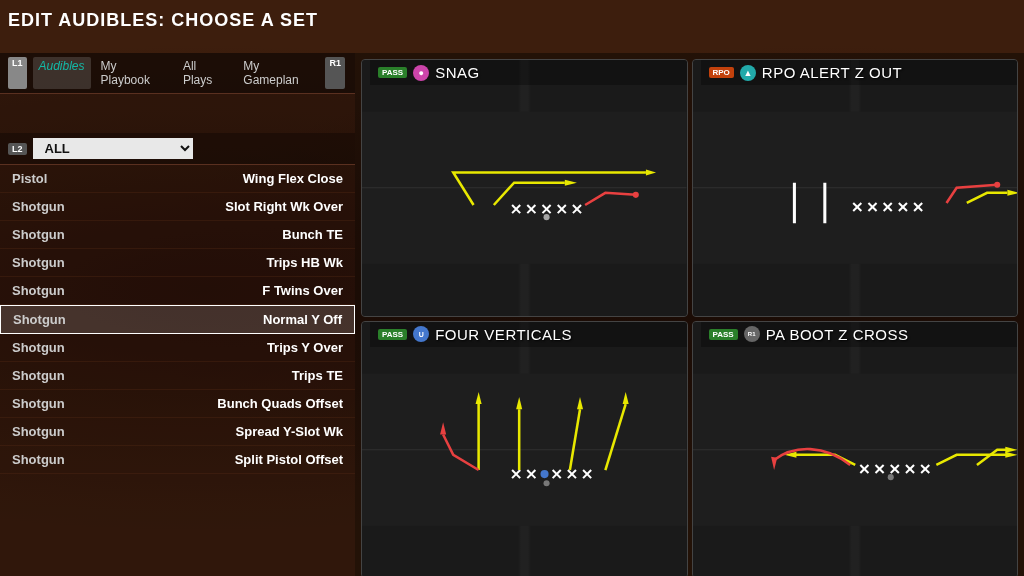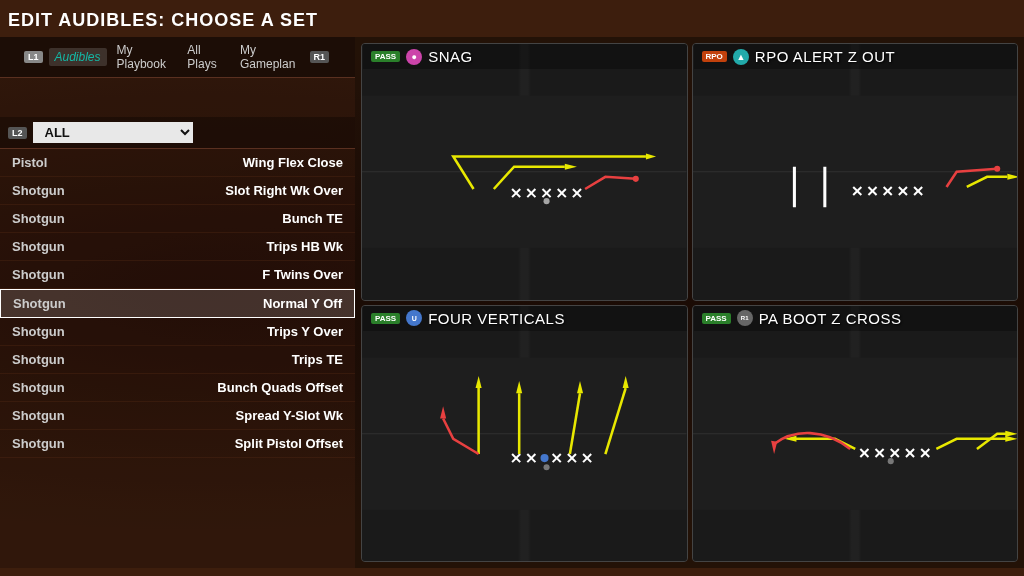--- a/index.html
+++ b/index.html
@@ -17,21 +17,21 @@
       inset: 0;
       background: 
         radial-gradient(ellipse at 20% 50%, #2a1008 0%, transparent 60%),
         radial-gradient(ellipse at 80% 50%, #2a1008 0%, transparent 60%),
         #3d1e0d;
     }
 
     .page-title {
       position: relative;
       z-index: 10;
-      padding: 10px 8px 6px 8px;
+      padding: 10px 8px 22px 8px;
       font-size: 18px;
       font-weight: bold;
       color: #fff;
       letter-spacing: 1px;
       text-transform: uppercase;
     }
 
     .main-layout {
       position: relative;
       z-index: 10;
@@ -43,23 +43,22 @@
     .left-panel {
       width: 355px;
       min-width: 355px;
       display: flex;
       flex-direction: column;
       background: rgba(20, 10, 5, 0.3);
     }
 
     .tabs-bar {
       display: flex;
-      align-items: center;
       gap: 4px;
-      padding: 4px 24px;
+      padding: 4px 8px;
       background: rgba(0,0,0,0.4);
       border-bottom: 1px solid #5a3020;
     }
 
     .tab-badge {
       background: #555;
       color: #fff;
       font-size: 9px;
       font-weight: bold;
       padding: 1px 4px;
@@ -160,21 +159,21 @@
     .play-card {
       background: #2a2a2a;
       border-radius: 4px;
       overflow: hidden;
       position: relative;
       border: 1px solid #444;
     }
 
     .play-card-header {
       position: absolute;
-      top: 0; left: 1px; right: 0;
+      top: 0; left: 8px; right: 0;
       display: flex;
       align-items: center;
       gap: 6px;
       padding: 4px 8px;
       background: rgba(0,0,0,0.3);
       z-index: 5;
     }
 
     .play-type-badge {
       font-size: 8px;

